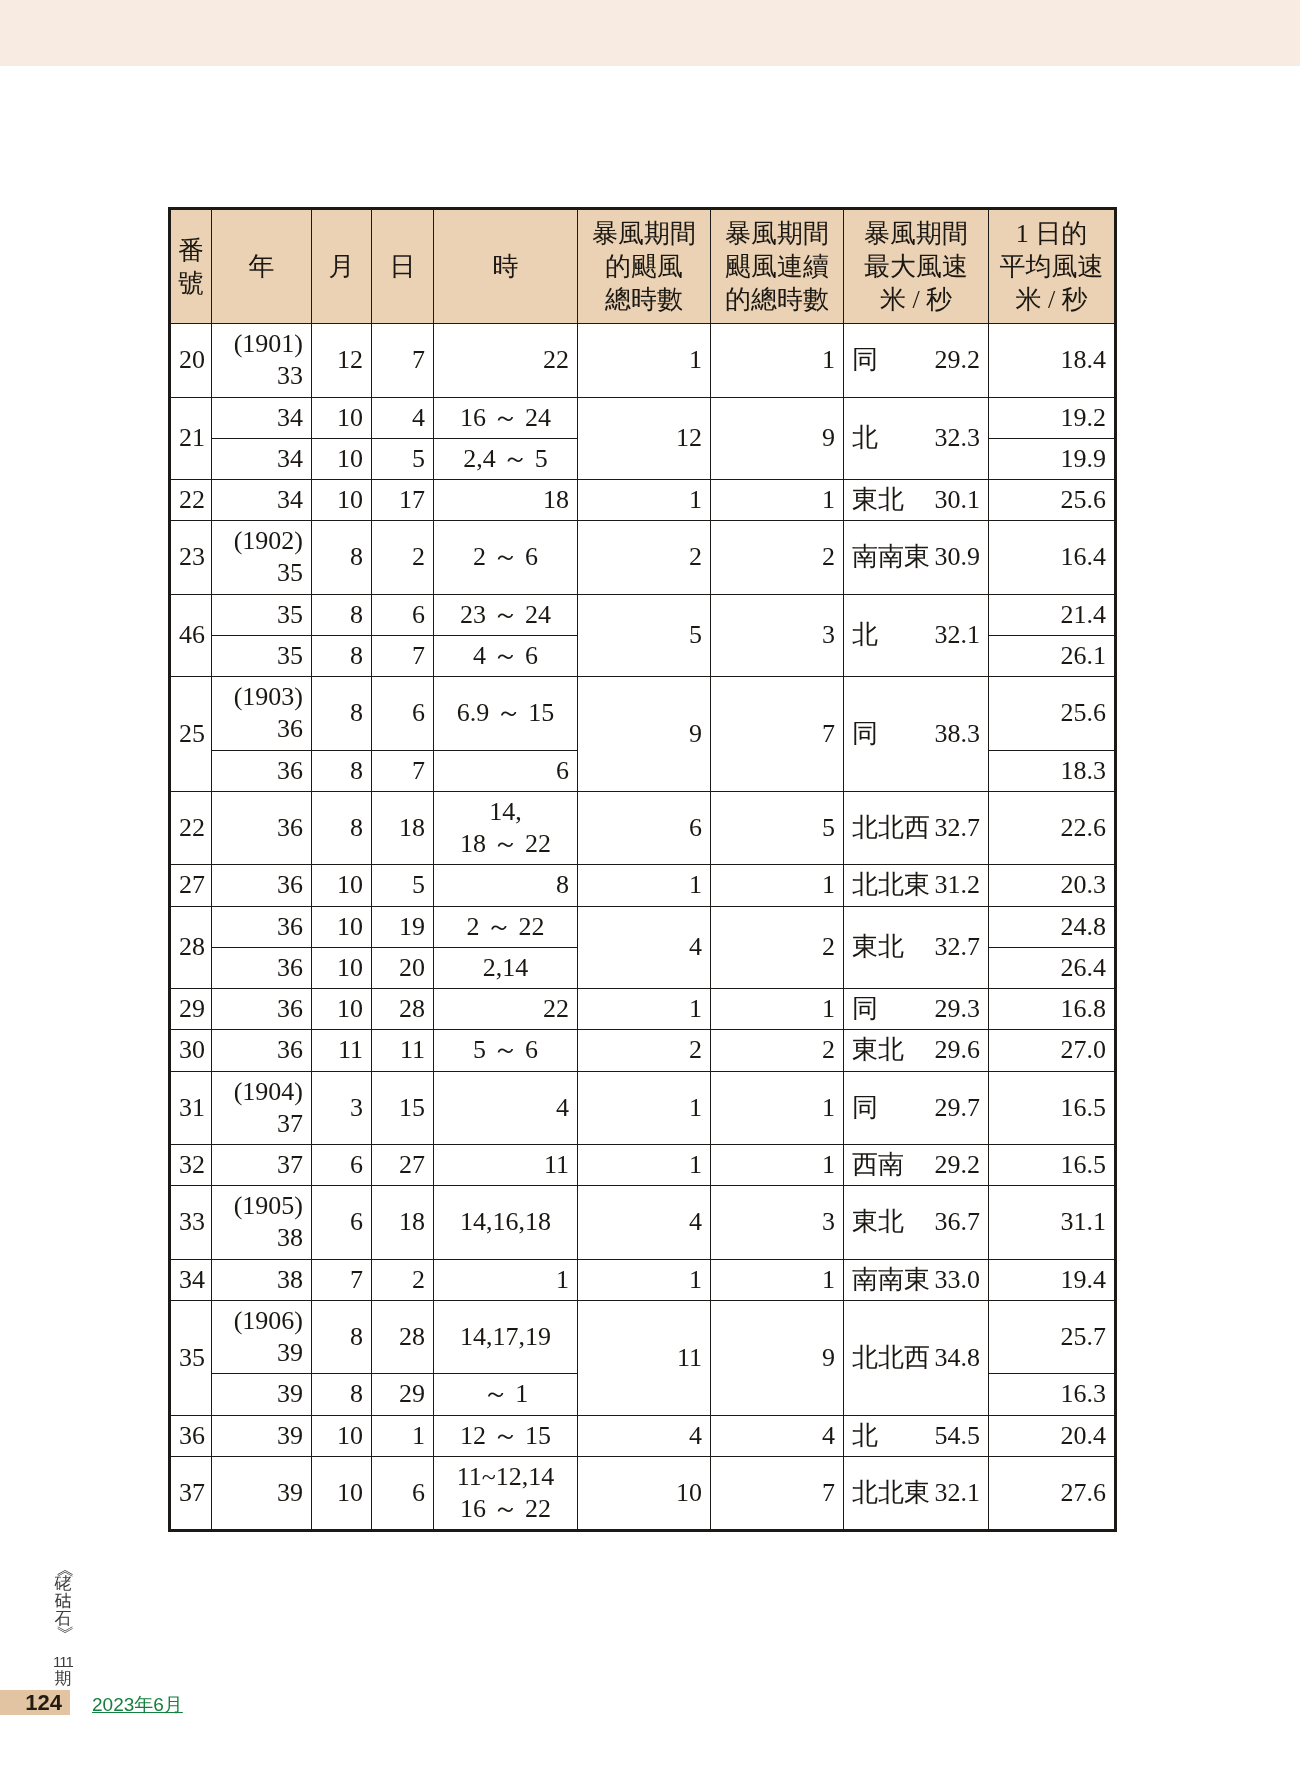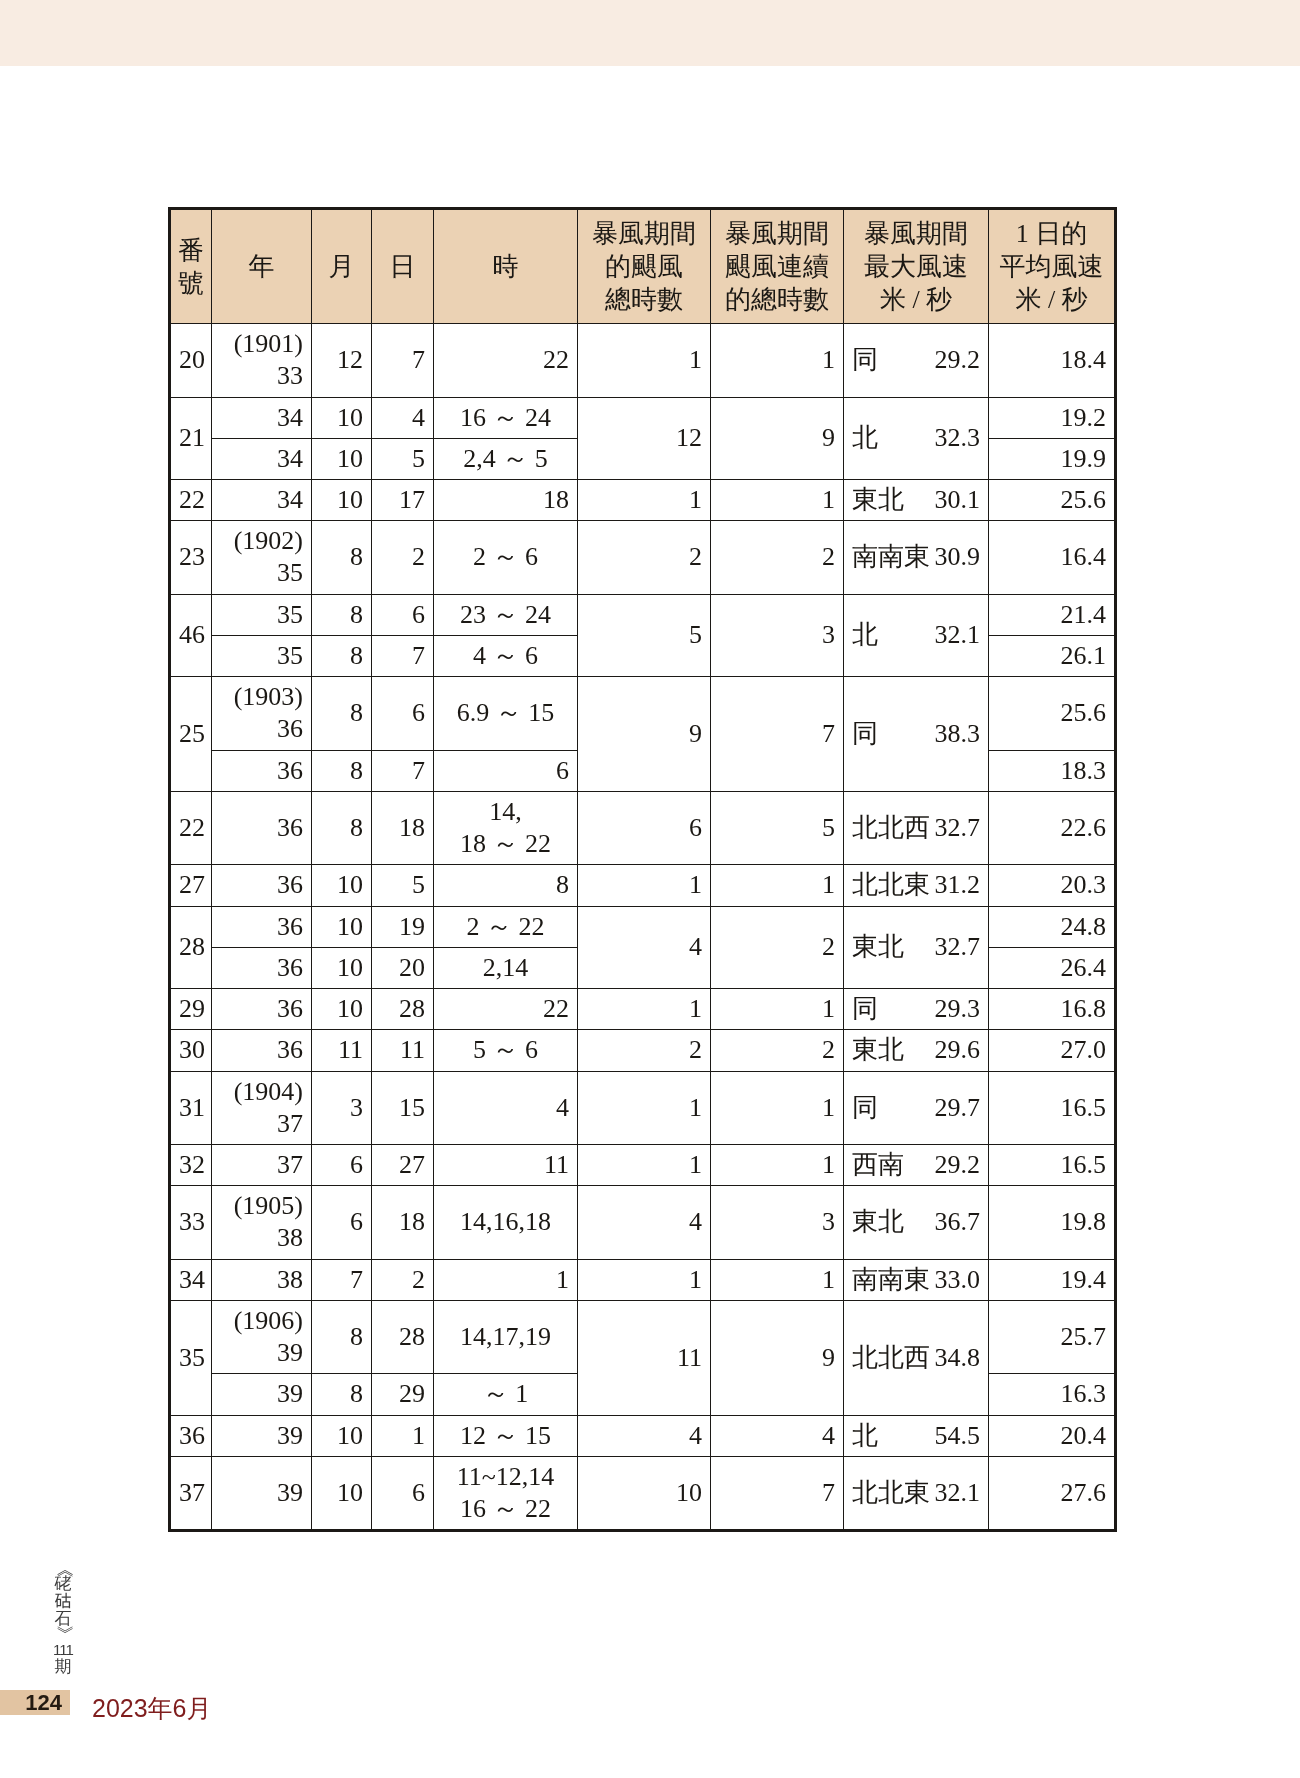--- a/index.html
+++ b/index.html
@@ -33,34 +33,34 @@
   .c-dir .dw { display:flex; justify-content:space-between; align-items:center; }
 
   .journal-title {
     position:absolute; left:50px; top:1563px; width:26px;
     display:flex; flex-direction:column; align-items:center;
     font-size:17px; line-height:1.04; color:#3c3c3c;
   }
   .journal-title .rot { transform:rotate(90deg); display:inline-block; height:12px; line-height:12px; }
   .journal-title .issue-number {
     font-family:"Liberation Sans","DejaVu Sans",sans-serif;
-    font-size:15px; letter-spacing:-1px; margin-top:2px;
+    font-size:15px; letter-spacing:-1px; margin-top:14px;
   }
   .page-box {
     position:absolute; left:0px; top:1690px; width:70px; height:25px;
     display:flex; align-items:center; justify-content:flex-end; padding-right:8px; box-sizing:border-box;
   }
   .page-number {
     font-family:"Liberation Sans","DejaVu Sans",sans-serif;
     font-weight:bold; font-size:22px; color:#231a11; line-height:1;
   }
   .issue-date {
     position:absolute; left:92px; top:1692px;
     font-family:"Liberation Sans","DejaVu Sans",sans-serif;
-    font-size:25px; color:#7f1d1d;
+    font-size:19px; color:#15803d;text-decoration:underline;
   }
 </style>
 </head>
 <body>
 
 <div class="top-strip" style="background: rgb(248, 236, 226);"></div>
 
 <table class="storm-table">
   <colgroup>
     <col style="width:42px">
@@ -357,21 +357,21 @@
     <td class="c-num">18</td>
     <td class="c-hour ha-c">14,16,18</td>
     <td class="c-num">4</td>
     <td class="c-num">3</td>
     <td class="c-dir">
           <div class="dw">
             <span>東北</span>
             <span>36.7</span>
           </div>
         </td>
-    <td class="c-num">19.8</td>
+    <td class="c-num">31.1</td>
   </tr>
 
   <tr>
     <td class="c-no">34</td>
     <td class="c-year">38</td>
     <td class="c-num">7</td>
     <td class="c-num">2</td>
     <td class="c-hour ha-r">1</td>
     <td class="c-num">1</td>
     <td class="c-num">1</td>

